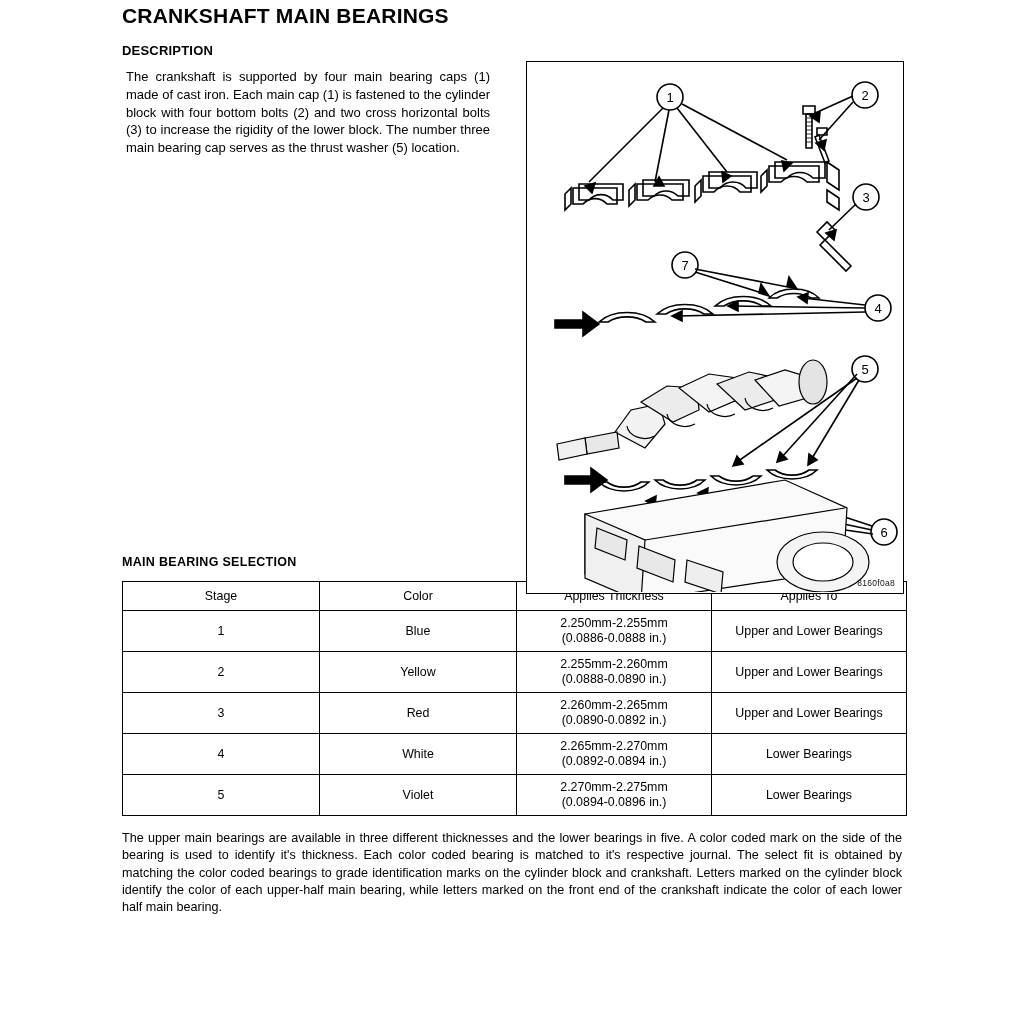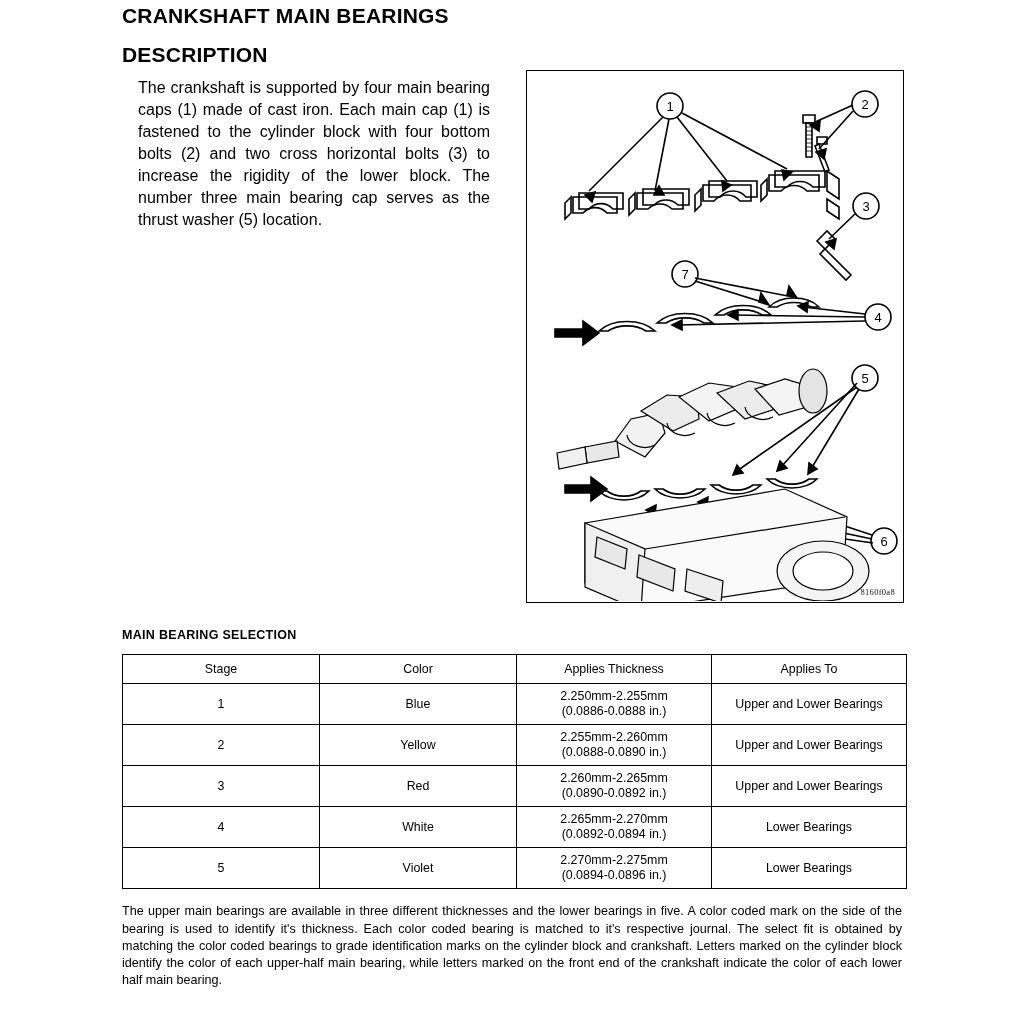--- a/index.html
+++ b/index.html
@@ -28,54 +28,54 @@
     width: 782px;
   }
   h1.doc-title {
     font-size: 21px;
     font-weight: bold;
     letter-spacing: 0.2px;
     margin: 0 0 16px 0;
     line-height: 1.1;
   }
   h2.section-title {
-    font-size: 21px;
+    font-size: 13px;
     font-weight: bold;
     margin: 12px 0 10px 0;
     letter-spacing: 0.2px;
   }
   .cols {
     position: relative;
   }
   .text-col {
     width: 368px;
   }
   .text-col p {
-    margin: 0 0 12px 16px;
-    font-size: 16px;
+    margin: 0 0 12px 4px;
+    font-size: 13px;
     line-height: 1.37;
     text-align: justify;
     text-justify: inter-word;
   }
   .figure {
     position: absolute;
     left: 404px;
     top: -7px;
     width: 378px;
     height: 533px;
     border: 1.5px solid #000;
     box-sizing: border-box;
     background: #fff;
   }
   .fig-code {
     position: absolute;
     right: 8px;
     bottom: 5px;
     font-size: 8.5px;
-    font-family: Liberation Serif, serif;
+    font-family: Liberation Sans, sans-serif;
     color: #111;
     letter-spacing: 0.3px;
   }
   .fig-svg {
     position: absolute;
     left: 0; top: 0;
   }
   h3.table-title {
     font-size: 12.5px;
     font-weight: bold;

